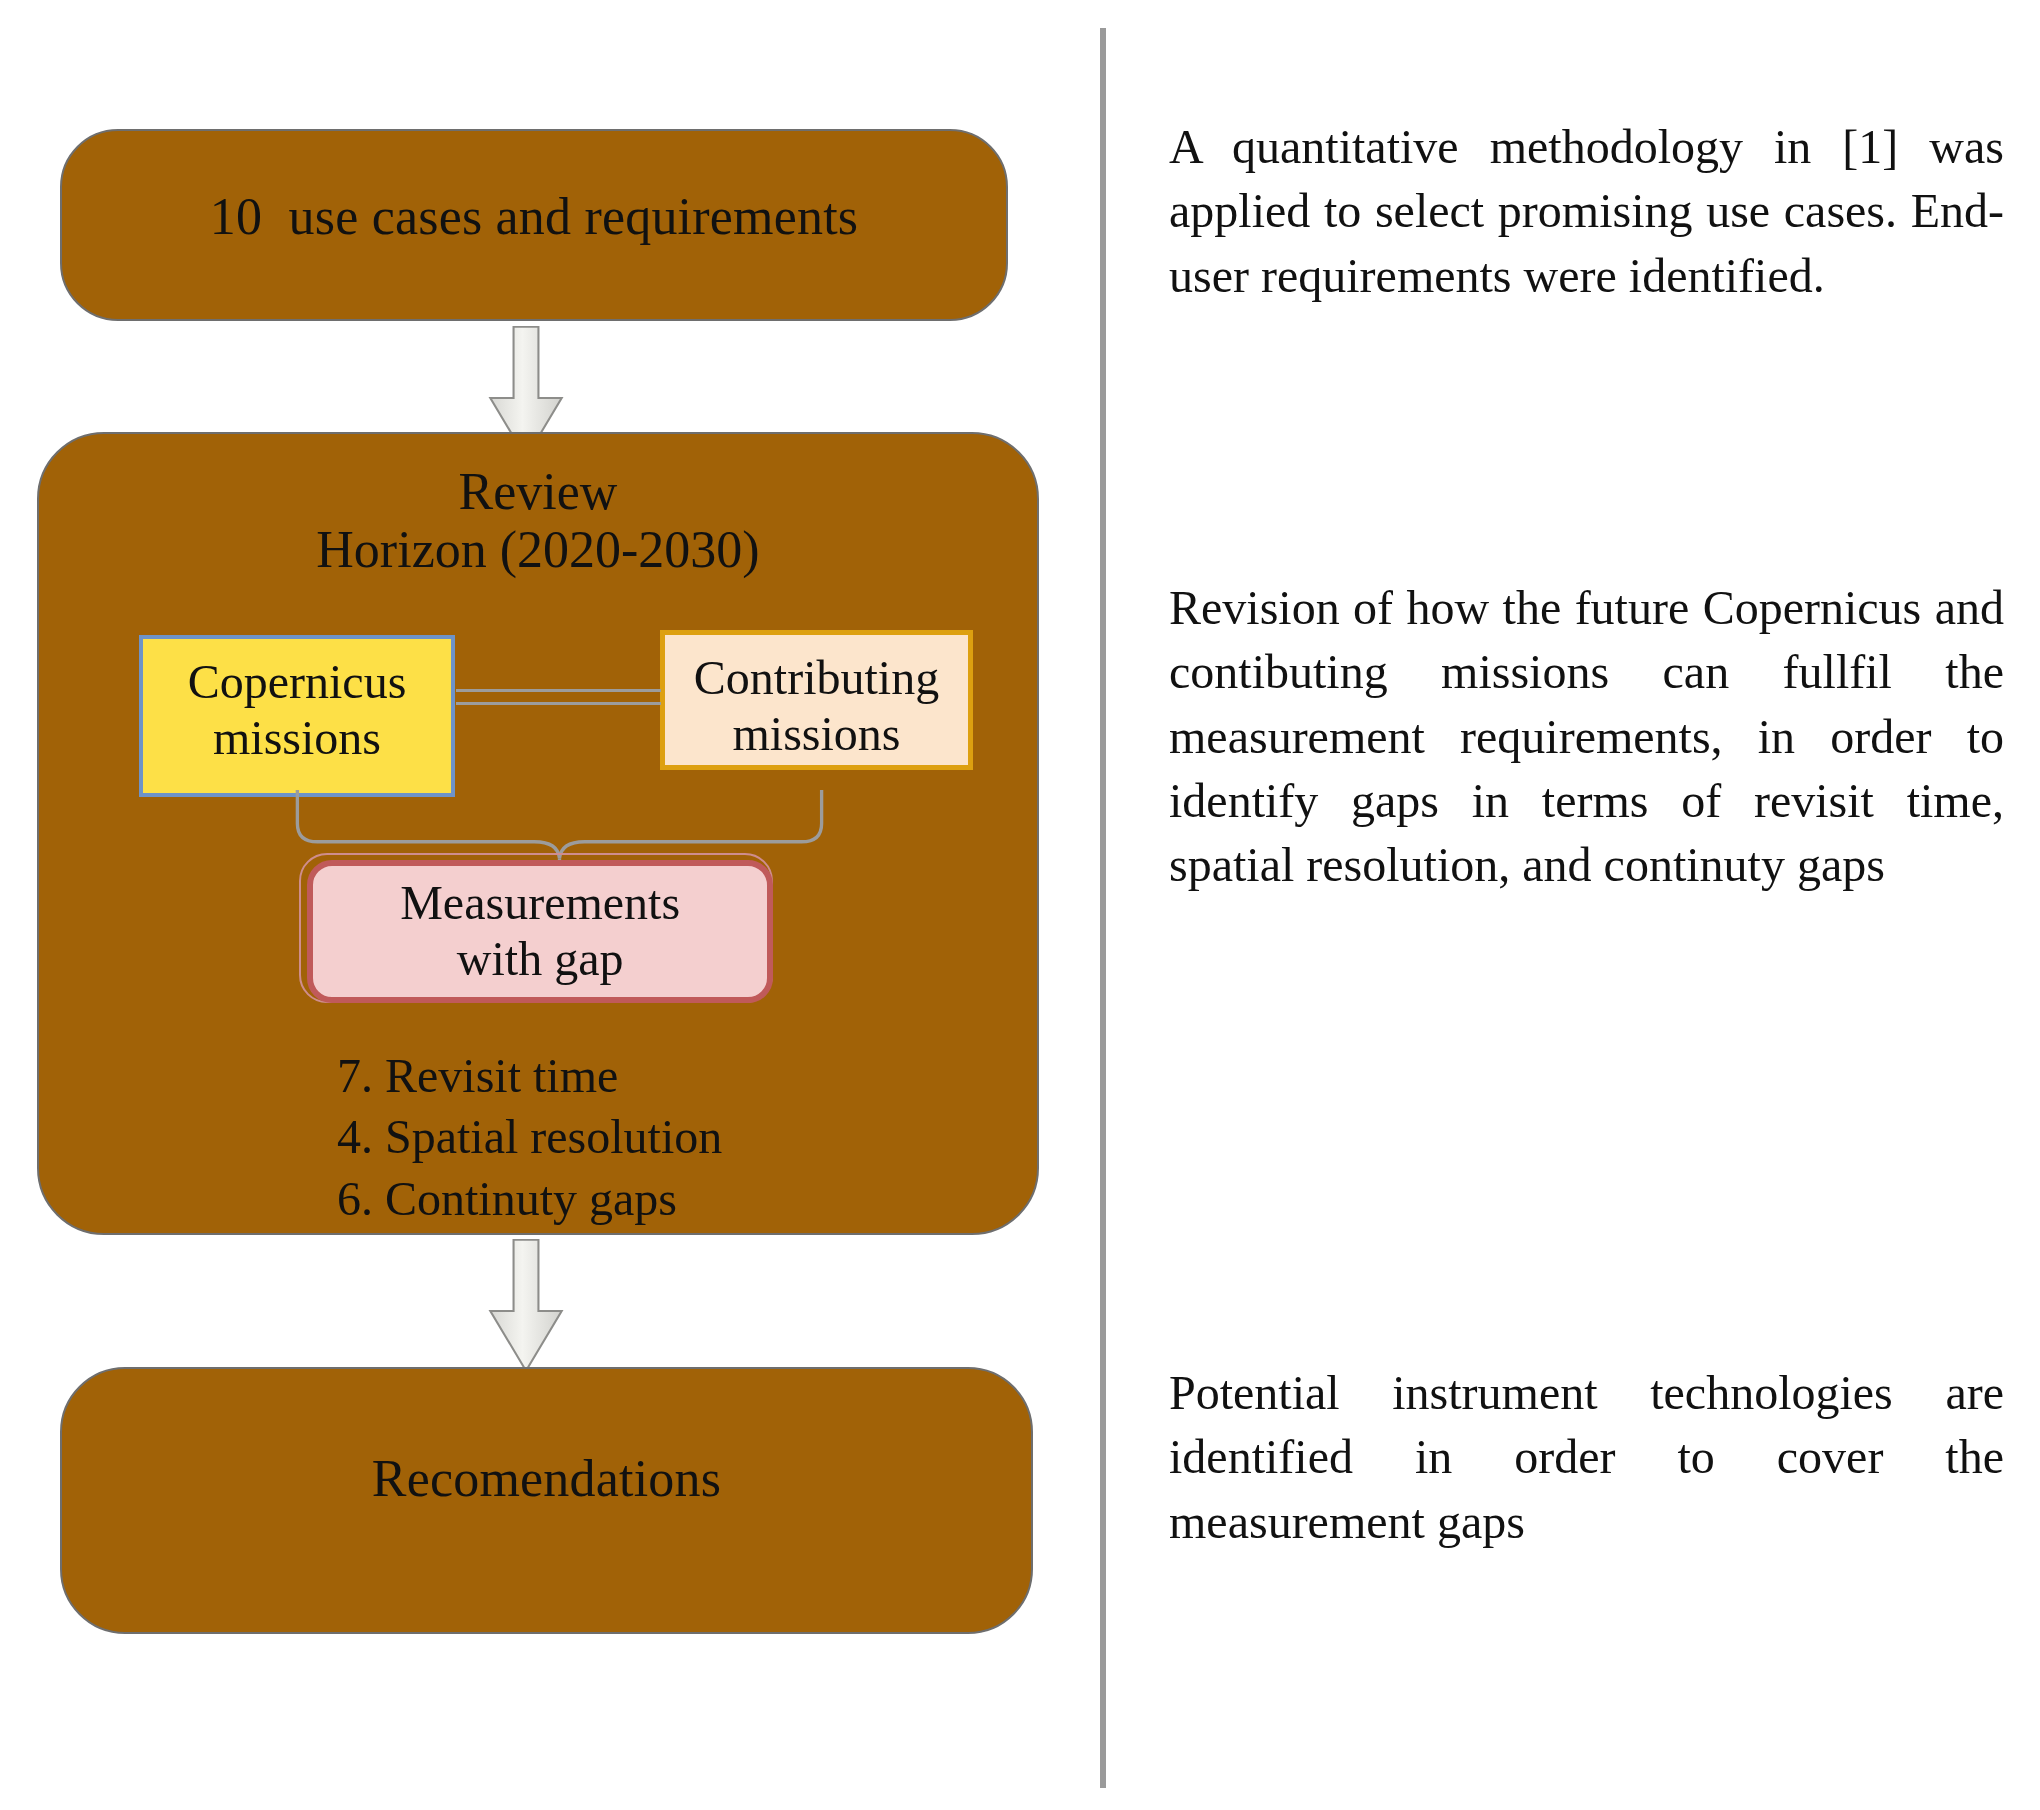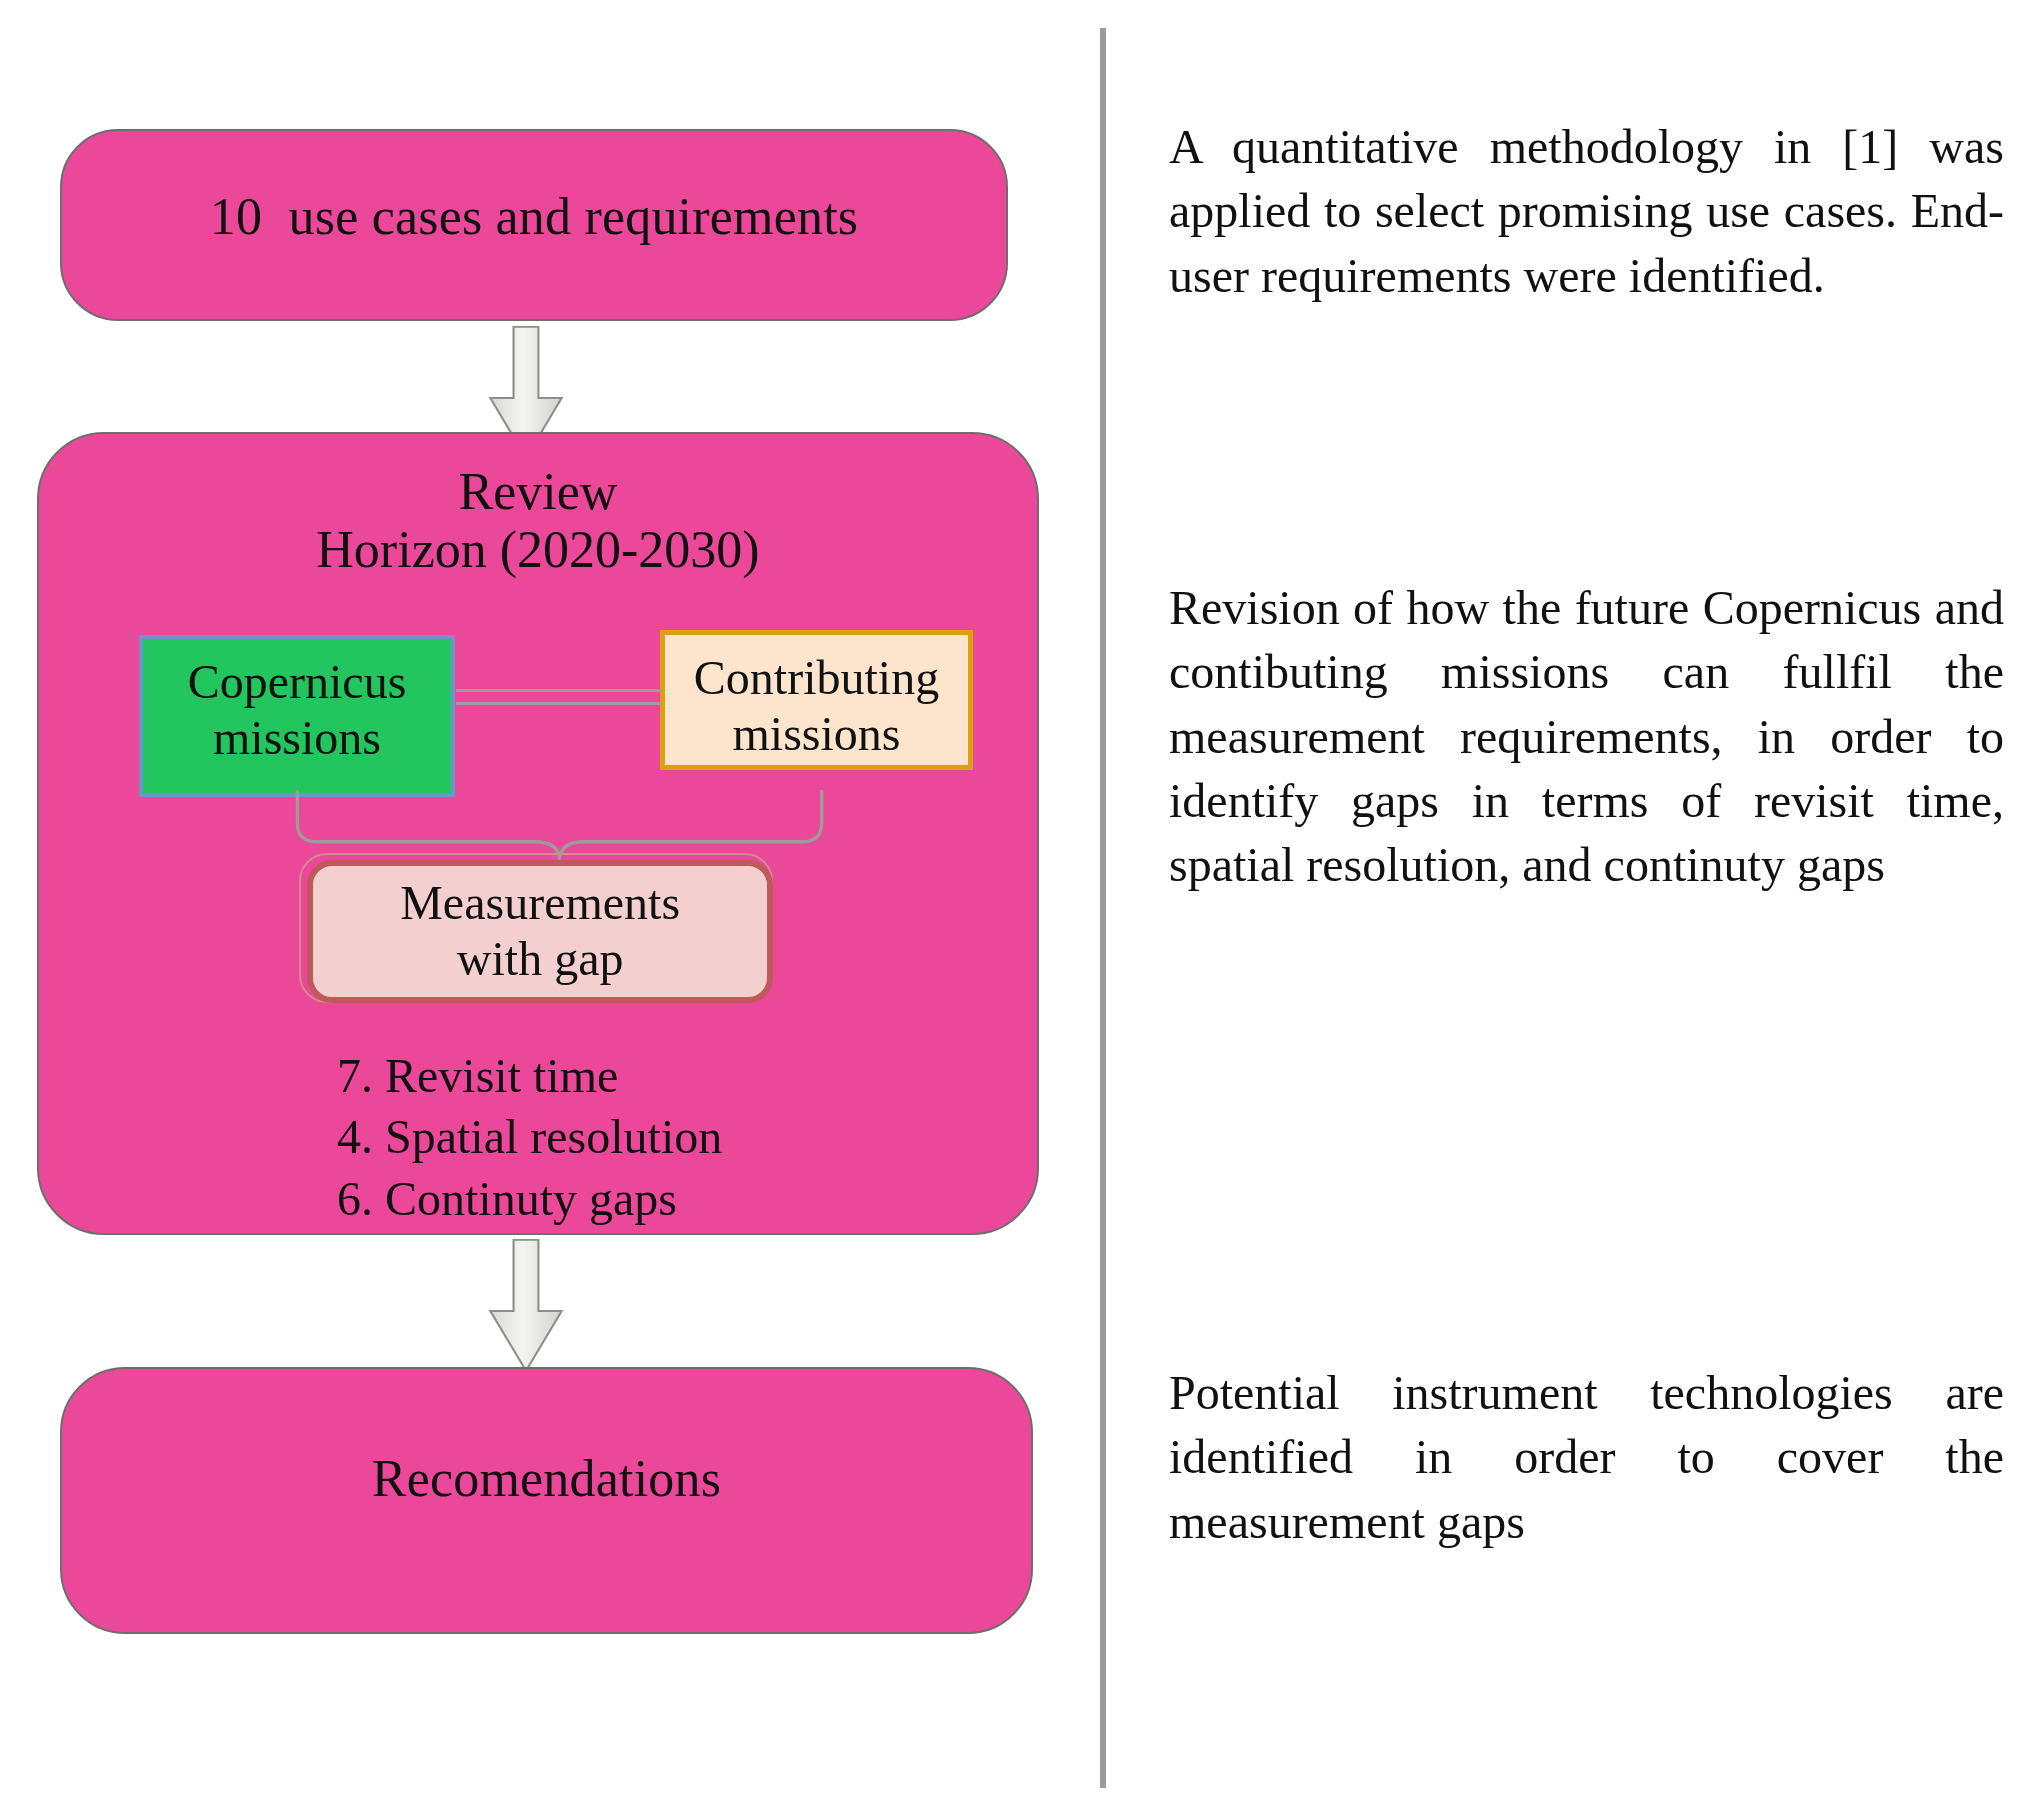--- a/index.html
+++ b/index.html
@@ -28,21 +28,21 @@
     left: 1100px;
     top: 27.6px;
     width: 5.8px;
     height: 1760px;
     background: #9a9a9a;
   }
 
   
   .flowbox {
     position: absolute;
-    background: #ec4899;
+    background: #a16207;
     border: 2.5px solid #6e6e6e;
     box-sizing: border-box;
     border-radius: 58px;
   }
 
   #box-usecases {
     left: 60px;
     top: 129px;
     width: 948px;
     height: 192px;
@@ -111,21 +111,21 @@
     text-align: center;
     font-size: 48px;
     line-height: 1.16;
     padding-top: 15px;
   }
   #box-copernicus {
     left: 139px;
     top: 635px;
     width: 316px;
     height: 162px;
-    background: #22c55e;
+    background: #fde047;
     border: 4.2px solid #6e93c8;
   }
   #box-contributing {
     left: 660px;
     top: 630px;
     width: 313px;
     height: 140px;
     background: #fce5cc;
     border: 5.8px solid #dda010;
   }

